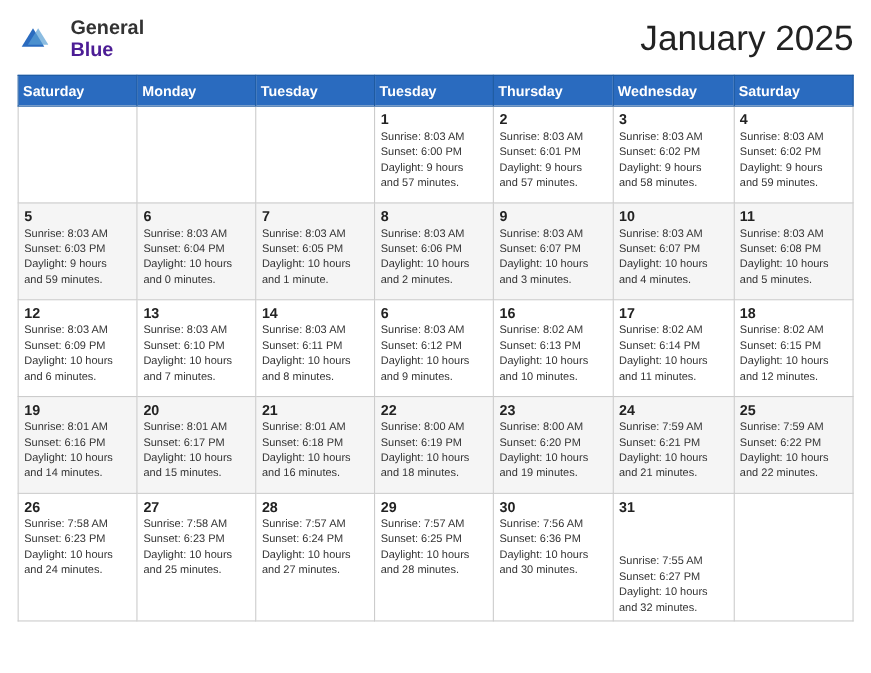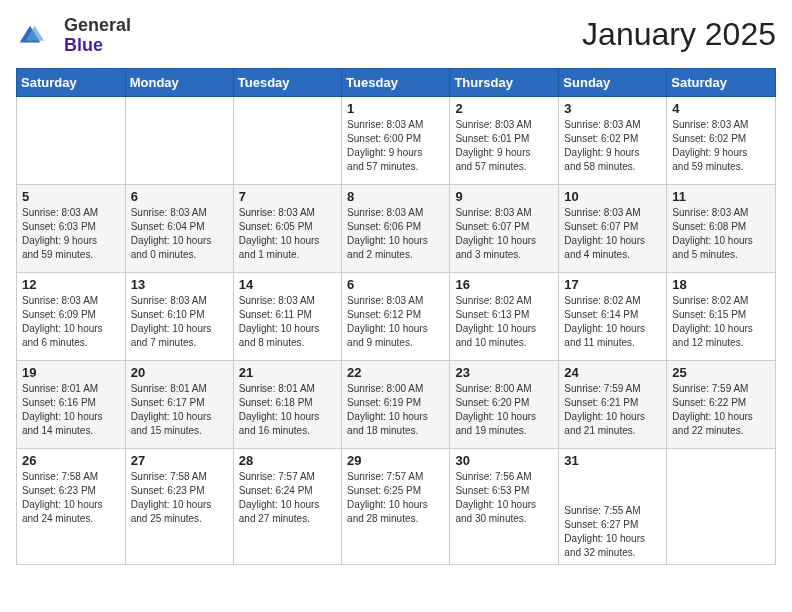--- a/index.html
+++ b/index.html
@@ -103,21 +103,21 @@
 </div>
 
 <table class="calendar">
   <thead>
     <tr id="weekday-header">
         <th>Saturday</th>
         <th>Monday</th>
         <th>Tuesday</th>
         <th>Tuesday</th>
         <th>Thursday</th>
-        <th>Sunday</th>
+        <th>Wednesday</th>
         <th>Saturday</th>
       </tr>
   </thead>
   <tbody id="calendar-body">
       <tr>
         <td class="empty"></td>
         <td class="empty"></td>
         <td class="empty"></td>
         <td>
           <span class="day-num">1</span>
@@ -326,21 +326,21 @@
         <td>
           <span class="day-num">29</span>
           <div class="day-info" style="white-space: pre-line;">Sunrise: 7:57 AM
 Sunset: 6:25 PM
 Daylight: 10 hours
 and 28 minutes.</div>
         </td>
         <td>
           <span class="day-num">30</span>
           <div class="day-info" style="white-space: pre-line;">Sunrise: 7:56 AM
-Sunset: 6:53 PM
+Sunset: 6:36 PM
 Daylight: 10 hours
 and 30 minutes.</div>
         </td>
         <td>
           <span class="day-num">31</span>
           <div class="day-info" style="white-space: pre-line; margin-top: 36px;">Sunrise: 7:55 AM
 Sunset: 6:27 PM
 Daylight: 10 hours
 and 32 minutes.</div>
         </td>

